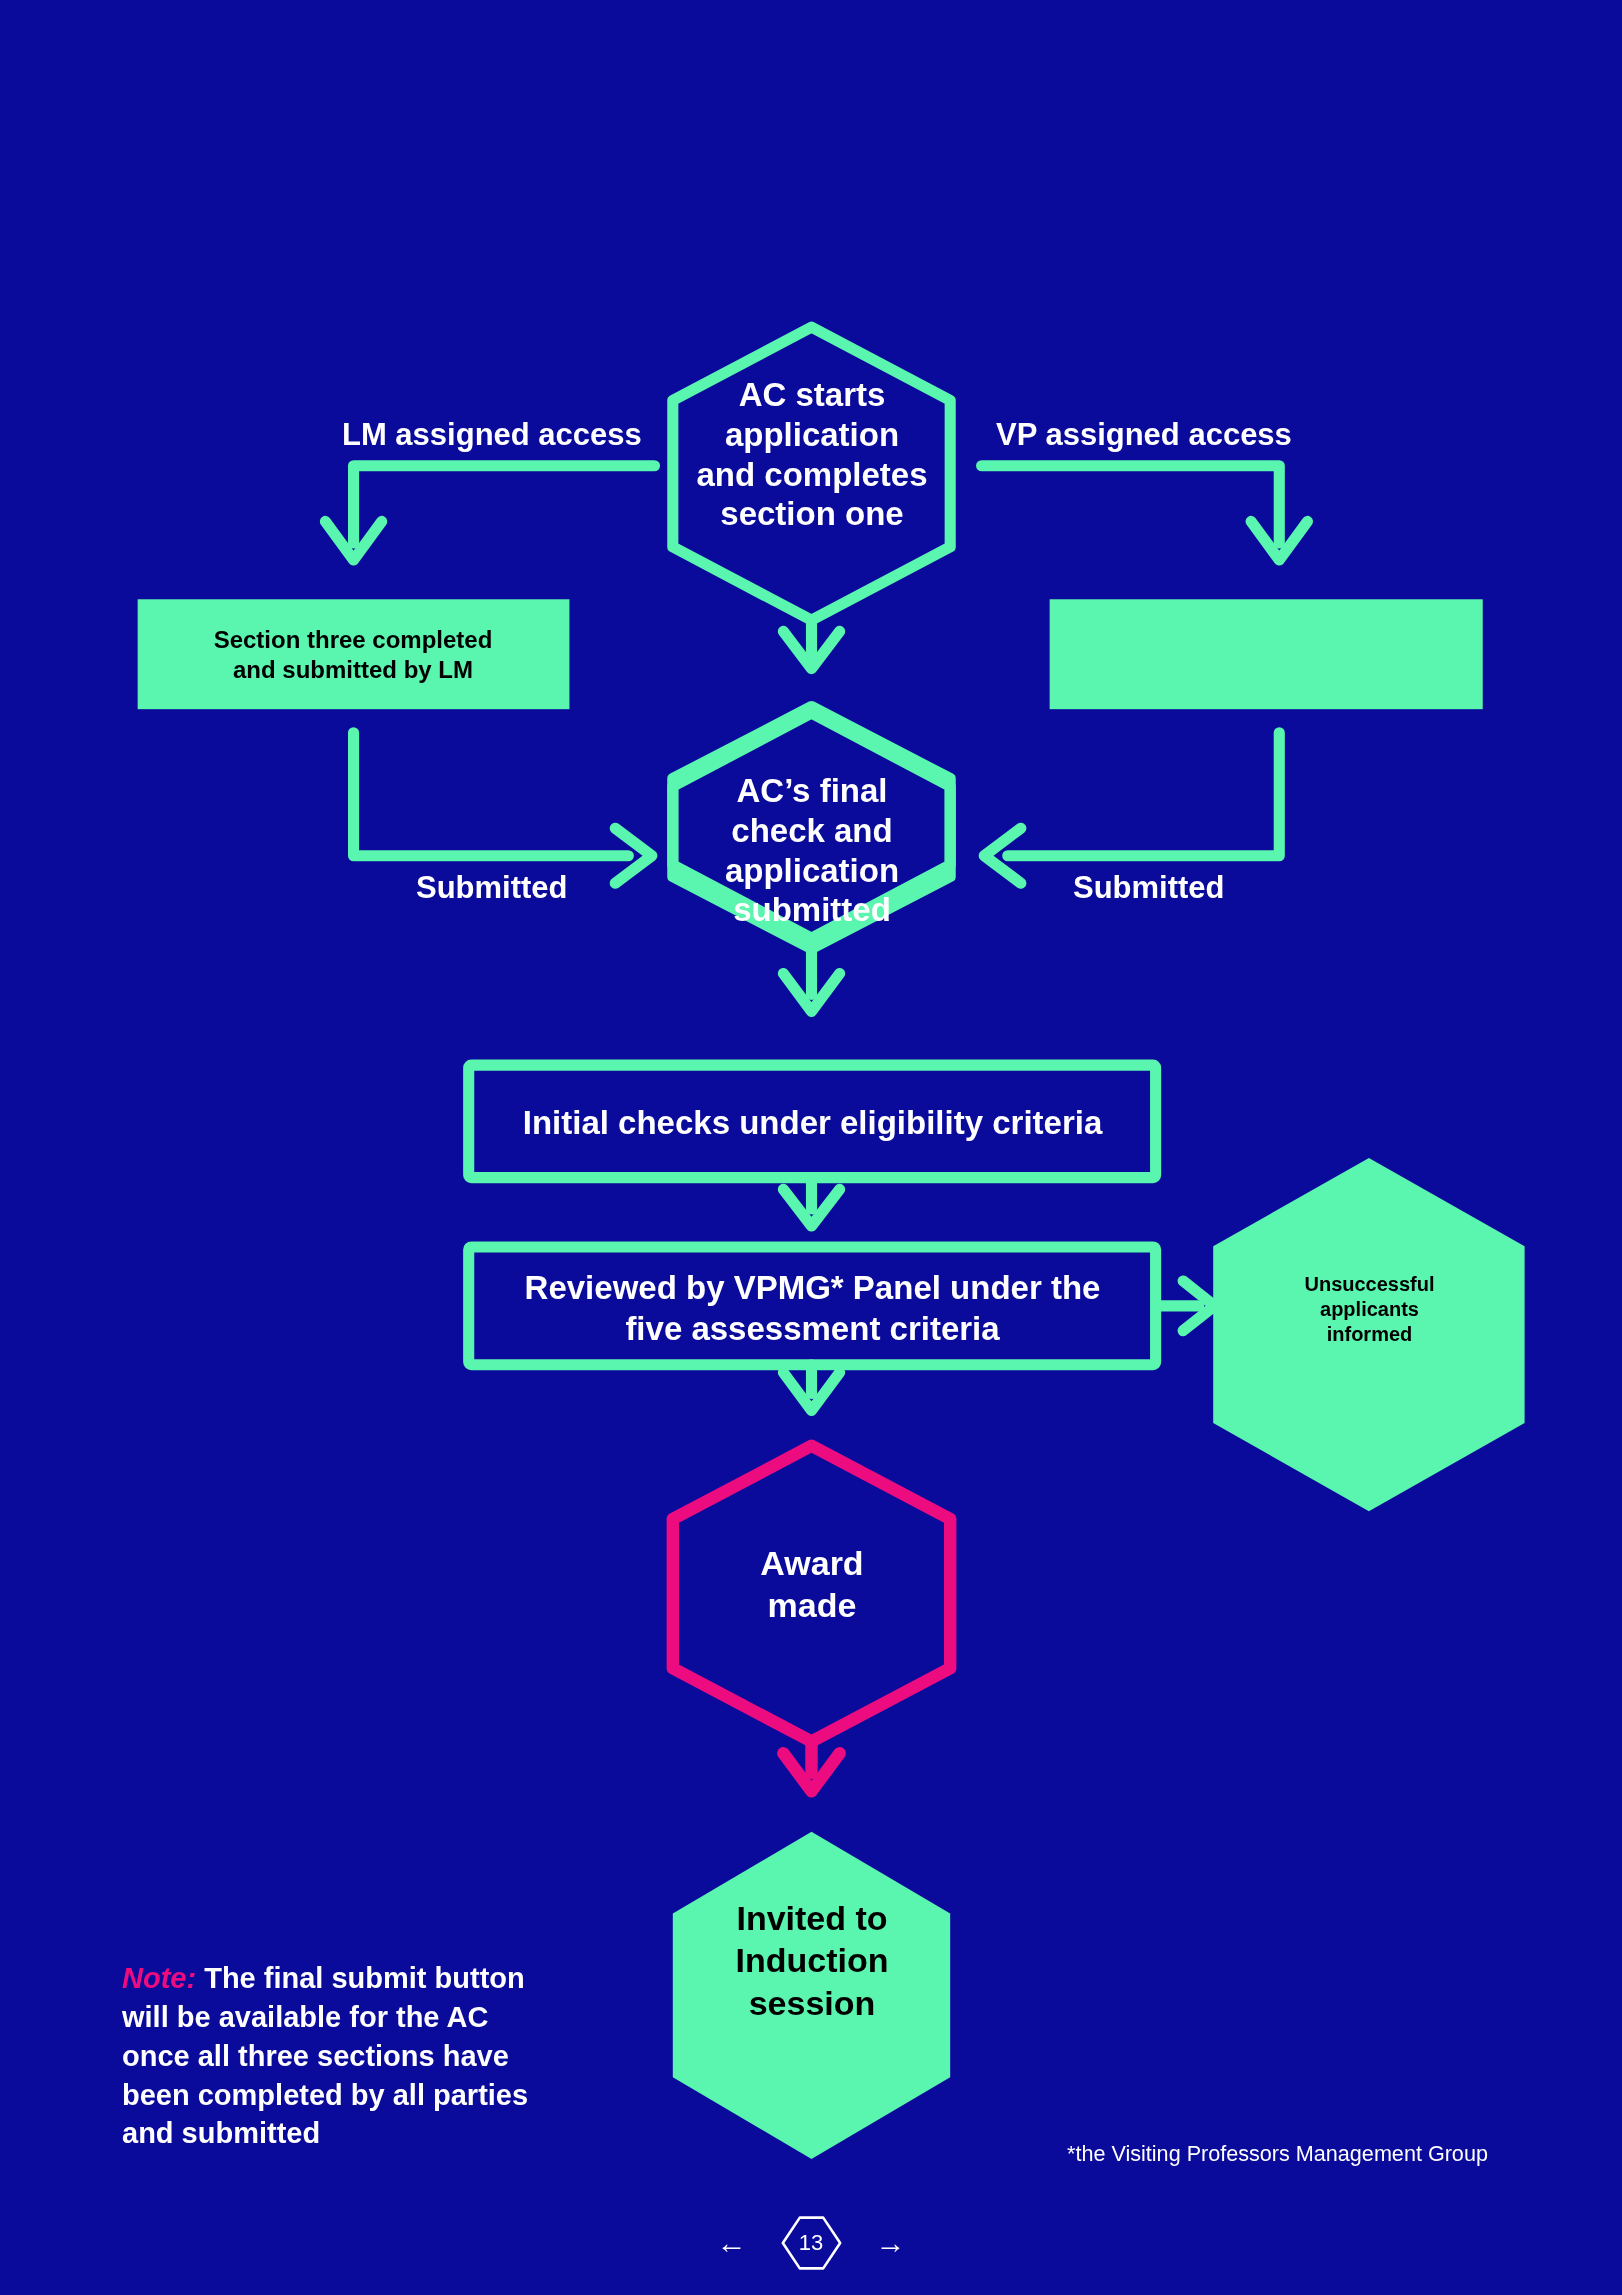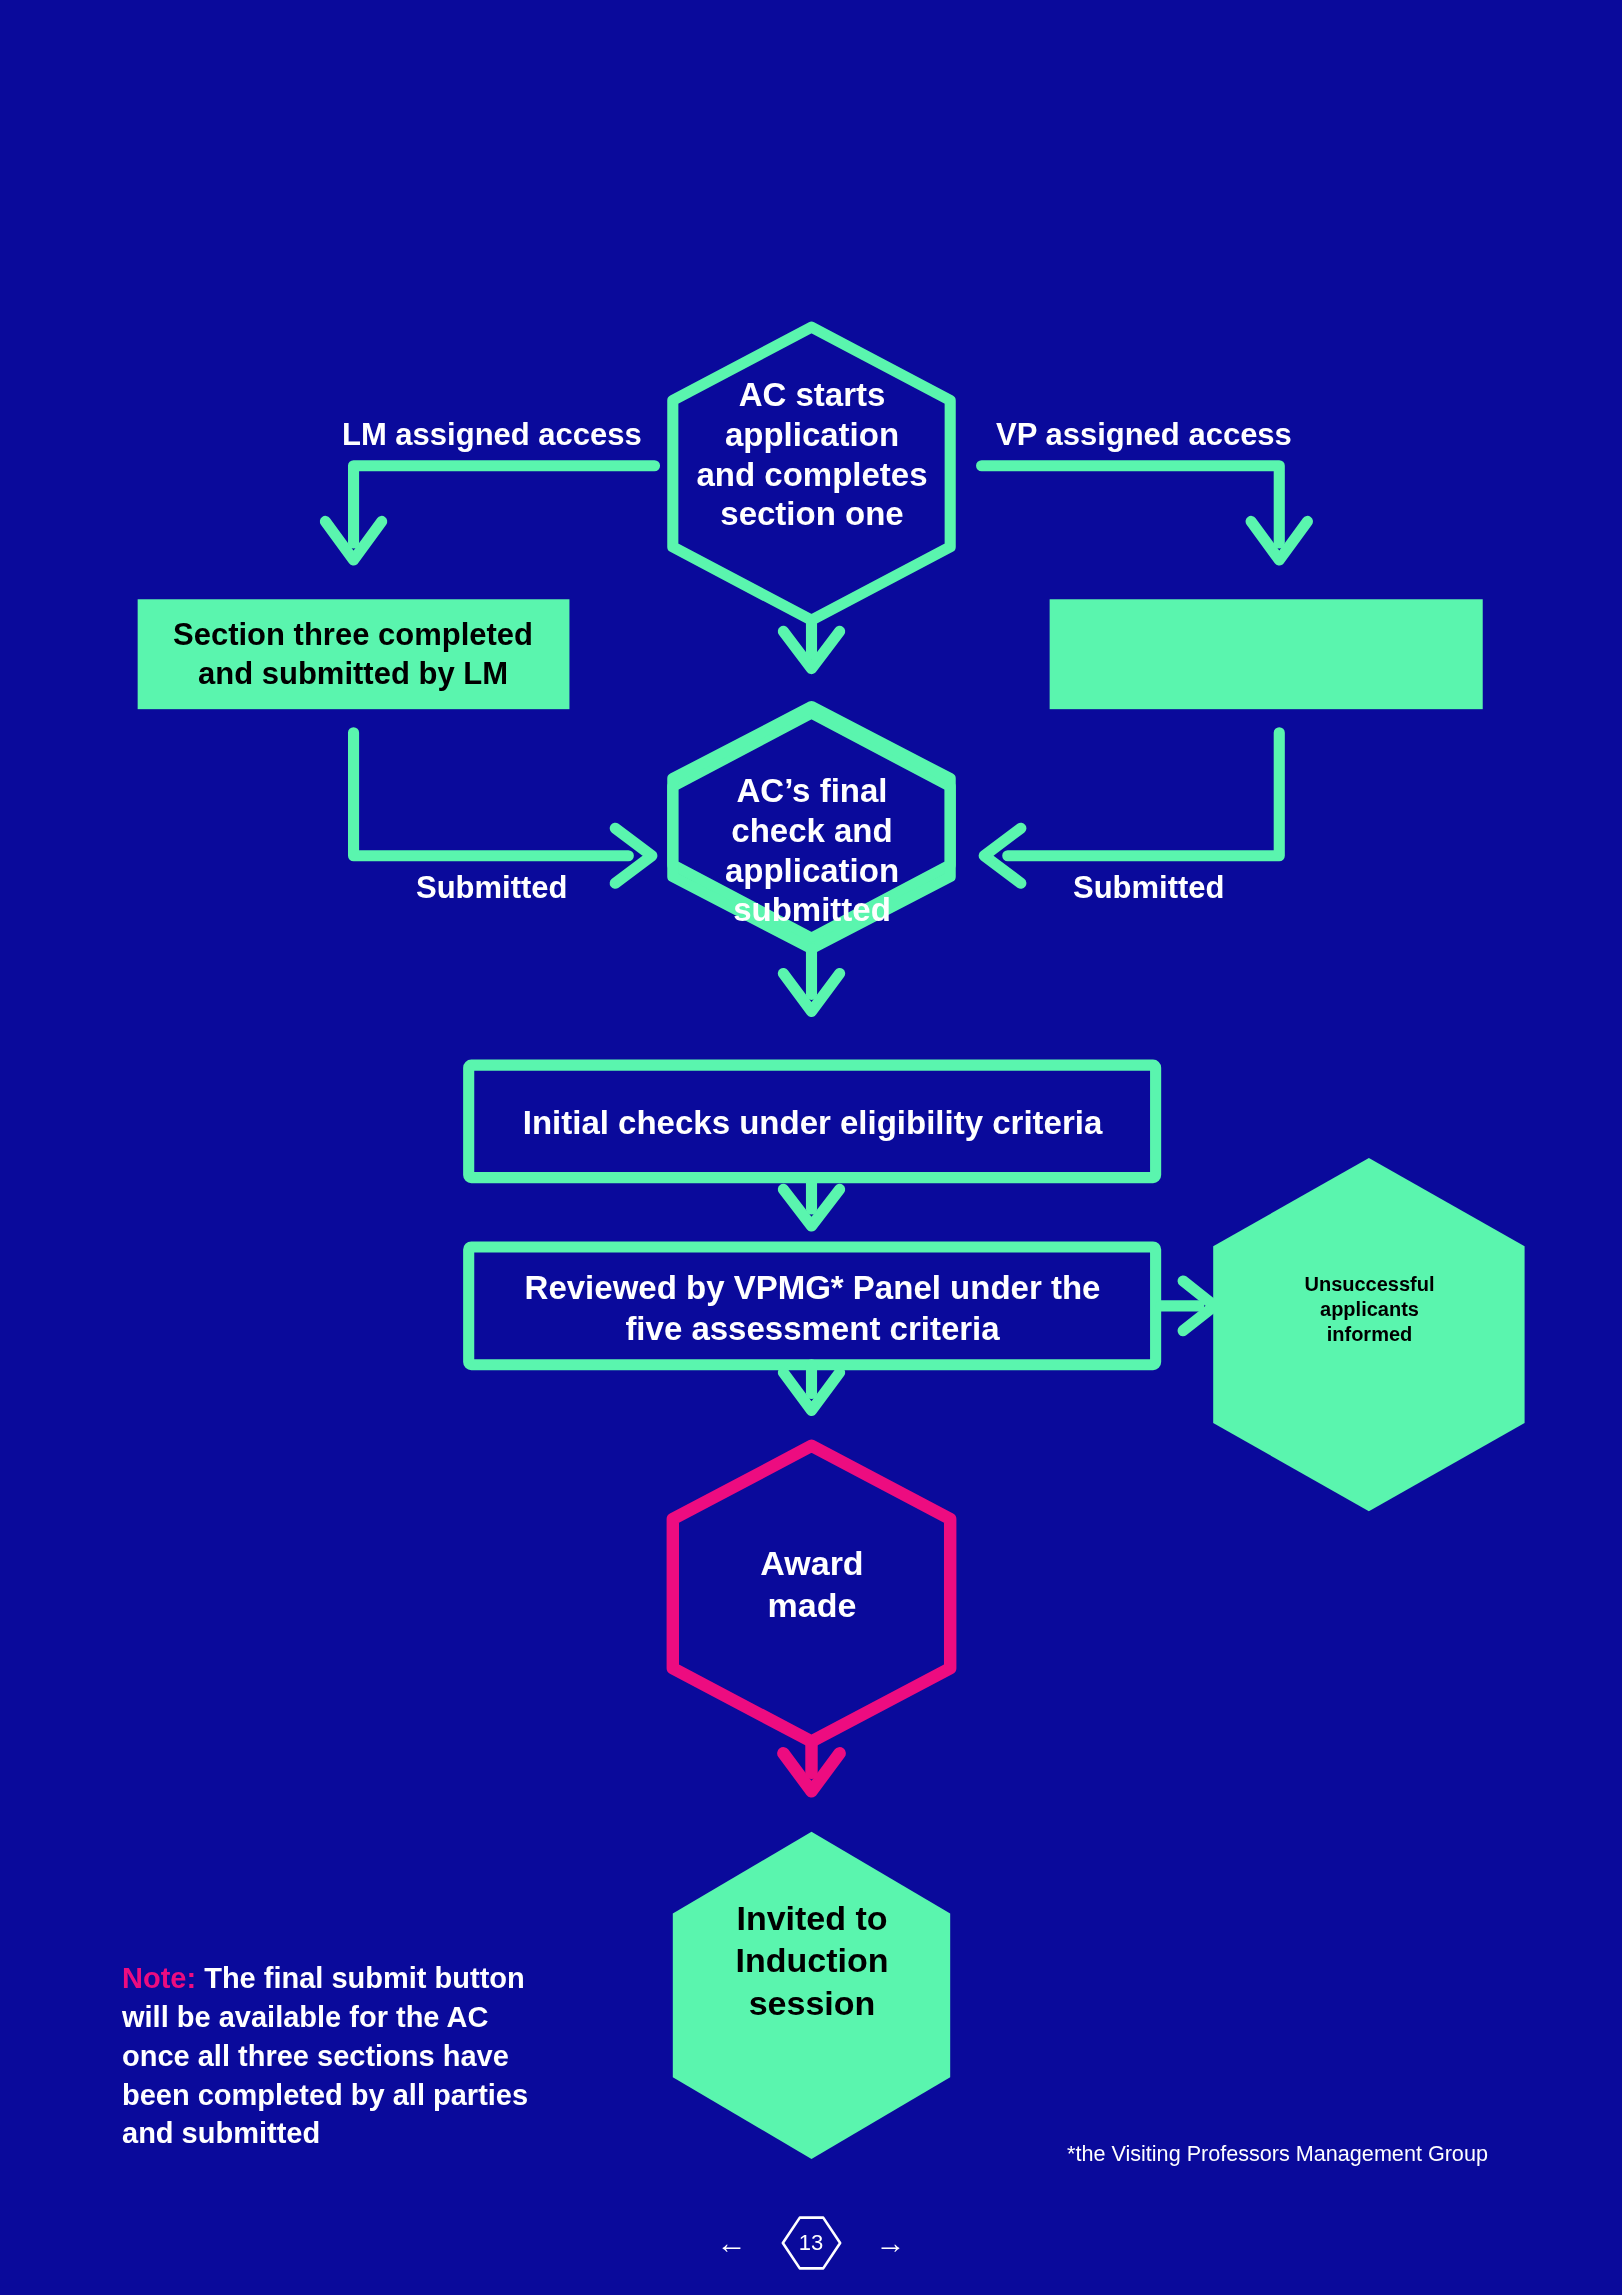--- a/index.html
+++ b/index.html
@@ -54,21 +54,21 @@
   .box-outline-text { color: #FFFFFF; }
 
   
   #node-ac-start-label {
     left: 681px; top: 366px; width: 262px; height: 177px;
     font-size: 33px; line-height: 1.20;
   }
   
   #node-section-three-label {
     left: 137px; top: 599px; width: 432px; height: 111px;
-    font-size: 31px; line-height: 1.25;
+    font-size: 24px; line-height: 1.25;
   }
   
   #node-section-two-label {
     left: 1050px; top: 599px; width: 432px; height: 111px;
     font-size: 31px; line-height: 1.25;
   }
   
   #node-ac-final-label {
     left: 681px; top: 759px; width: 262px; height: 183px;
     font-size: 33px; line-height: 1.20;
@@ -109,21 +109,21 @@
   #edge-vp-access { left: 996px; top: 417px;  font-size: 31px; }
   #edge-submitted-left  { left: 416px;  top: 870px; font-size: 31px; }
   #edge-submitted-right { left: 1073px; top: 870px; font-size: 31px; }
 
   
   #note-block {
     left: 122px; top: 1959px; width: 419px;
     font-size: 29px; line-height: 1.34;
     font-weight: 700; color: #FFFFFF;
   }
-  #note-label { color: #ED0C80; font-weight: 700; }
+  #note-label { color: #ED0C80; font-weight: 700; font-style: italic; }
 
   
   #footnote {
     left: 1067px; top: 2141px;
     font-size: 21.6px; color: #FFFFFF; font-weight: 400;
     white-space: nowrap;
   }
 
   
   #footer-pager {

